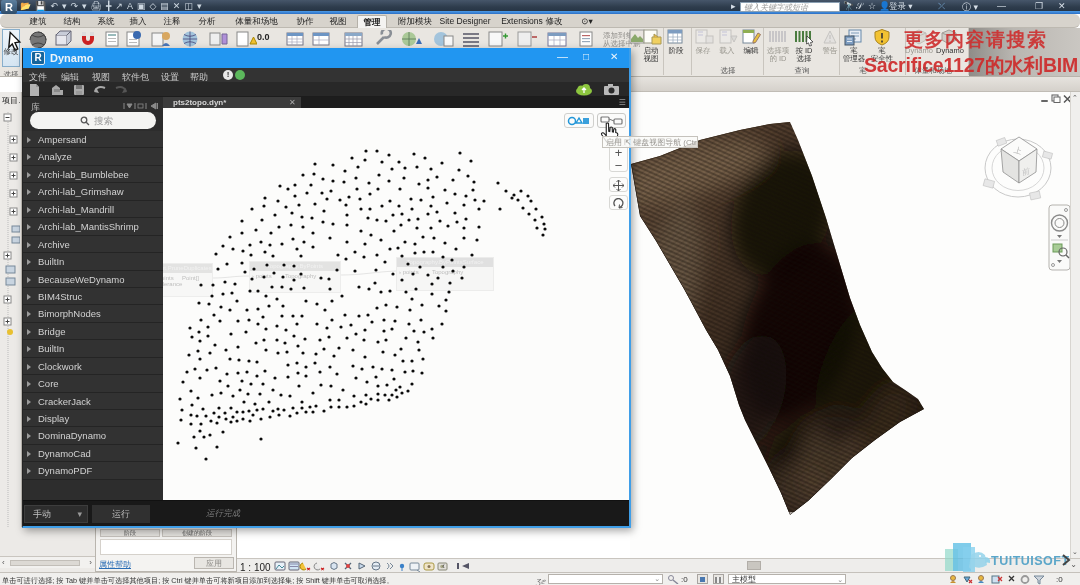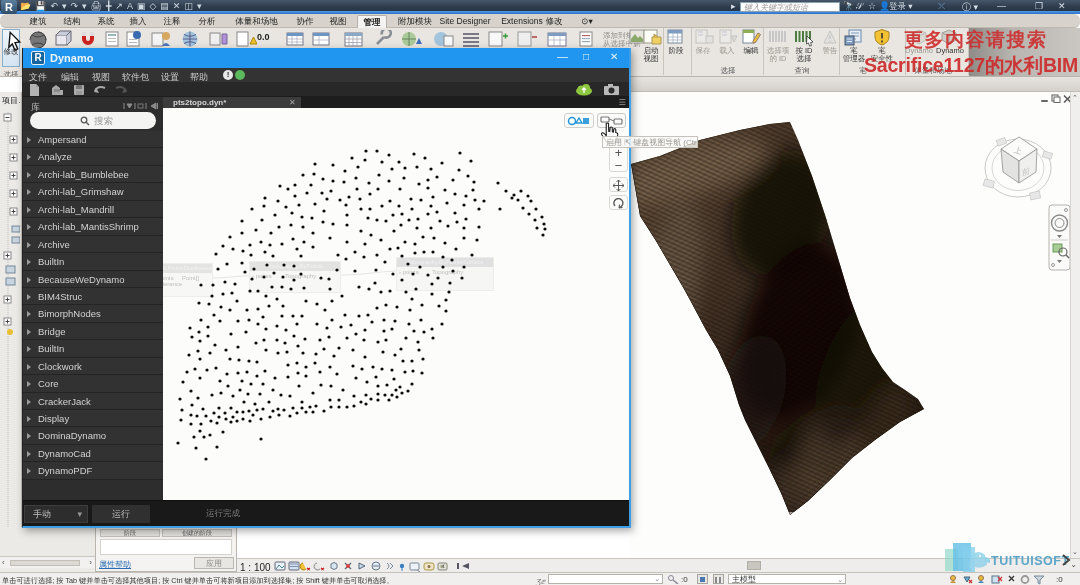--- a/index.html
+++ b/index.html
@@ -1142,15 +1142,15 @@
       <div style="position:absolute;left:446px;top:87px;width:19px;height:15px;background:#fcfcfb;border:1px solid #d8d8d5;border-radius:3px;"></div>
       <svg style="position:absolute;left:450px;top:90px;" width="11" height="11">
           <path d="M2 8 A4.5 4.5 0 1 1 6 9.5" fill="none" stroke="#555" stroke-width="1.3"></path>
           <path d="M6.5 6.5 L6 10 L9.5 9.5" fill="none" stroke="#555" stroke-width="1"></path>
         </svg>
     </div>
   </div>
   <div id="dbot">
     <div style="position:absolute;left:1px;top:4px;width:64px;height:18px;background:#2d2d2d;border:1px solid #3d3d3d;color:#c5c5c5;font-size:9px;line-height:16px;padding-left:8px;">手动 <span style="position:absolute;right:5px;top:0;color:#999;">▾</span></div>
     <div style="position:absolute;left:69px;top:4px;width:58px;height:18px;background:#303030;color:#b9b9b9;font-size:9px;line-height:18px;text-align:center;">运行</div>
-    <div style="position:absolute;left:183px;top:7px;color:#7a7a7a;font-size:8.5px;text-align:right;">运行完成</div>
+    <div style="position:absolute;left:183px;top:7px;color:#7a7a7a;font-size:8.5px;font-style:italic;text-align:right;">运行完成</div>
   </div>
 </div>
 
 </body></html>

